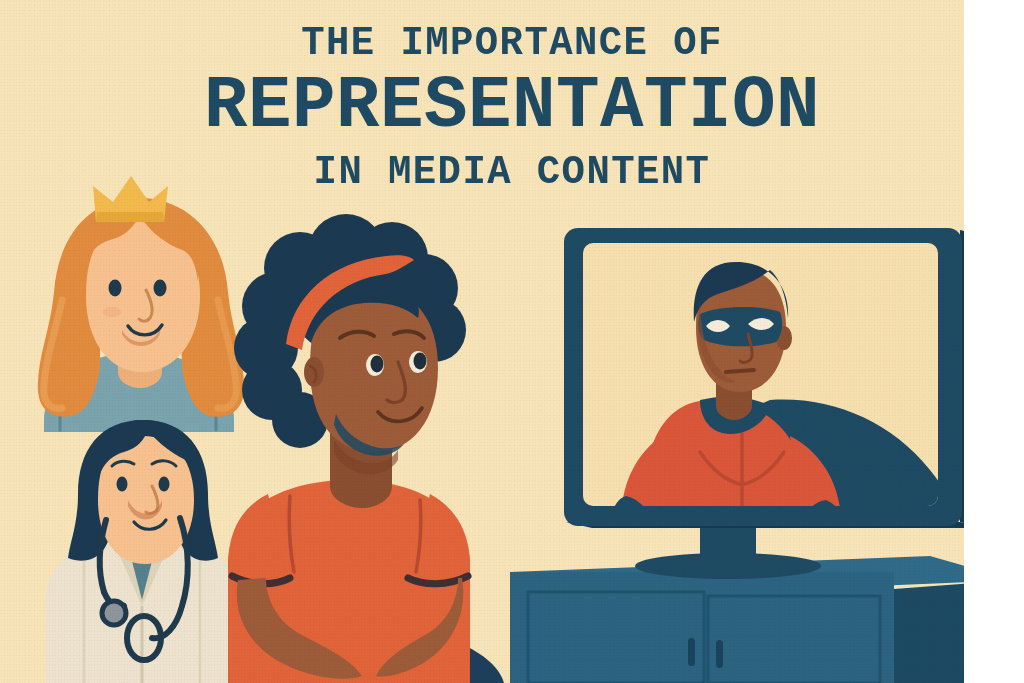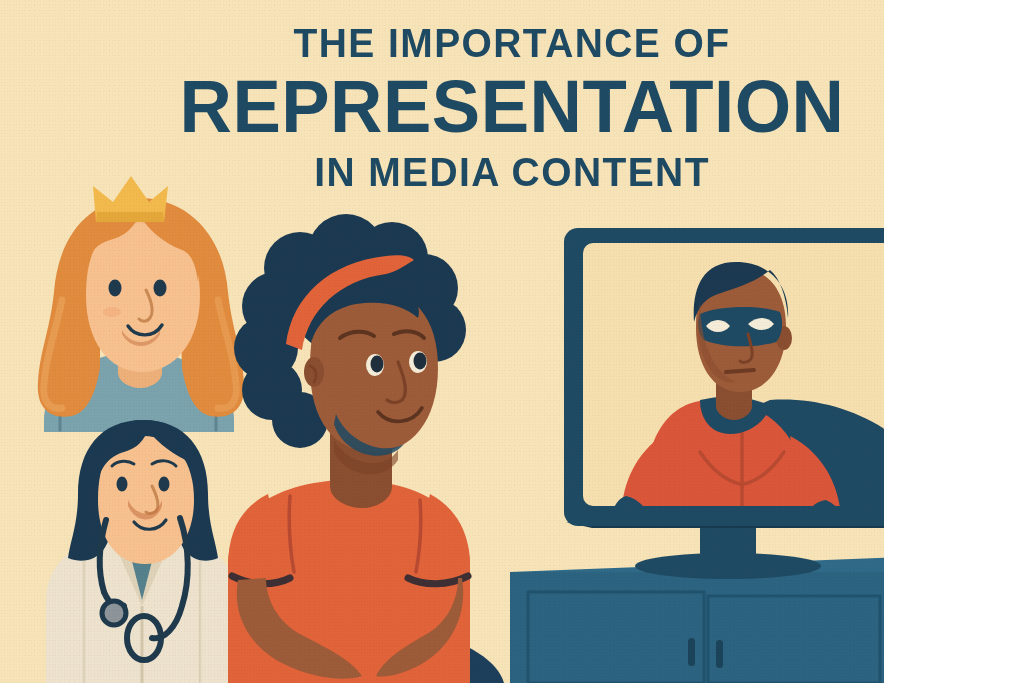--- a/index.html
+++ b/index.html
@@ -3,25 +3,25 @@
 <meta charset="utf-8">
 <title>The Importance of Representation in Media Content</title>
 <style>
   html, body {
     margin: 0;
     padding: 0;
     background: #ffffff;
   }
   #poster {
     position: relative;
-    width: 884px;
+    width: 964px;
     height: 683px;
     overflow: hidden;
     background: #eab308;
-    font-family: Liberation Sans, sans-serif;
+    font-family: Liberation Mono, monospace;
   }
   
   #grain {
     position: absolute;
     inset: 0;
     pointer-events: none;
     opacity: .35;
     mix-blend-mode: multiply;
     background-image:
       radial-gradient(rgba(160,130,80,.22) .6px, transparent .7px),

